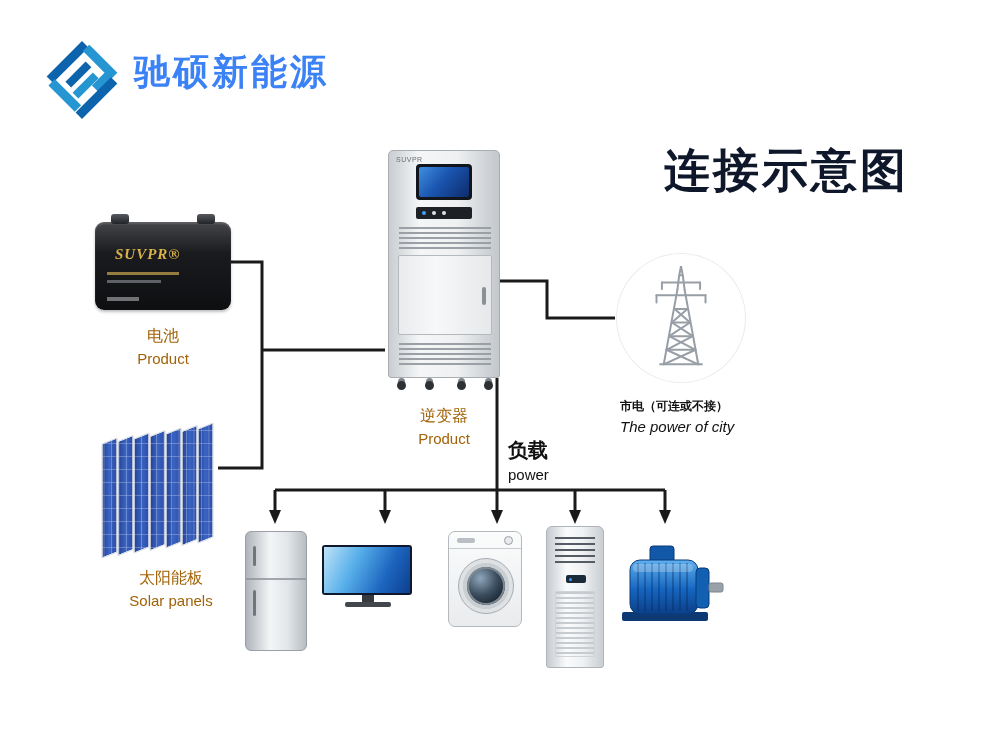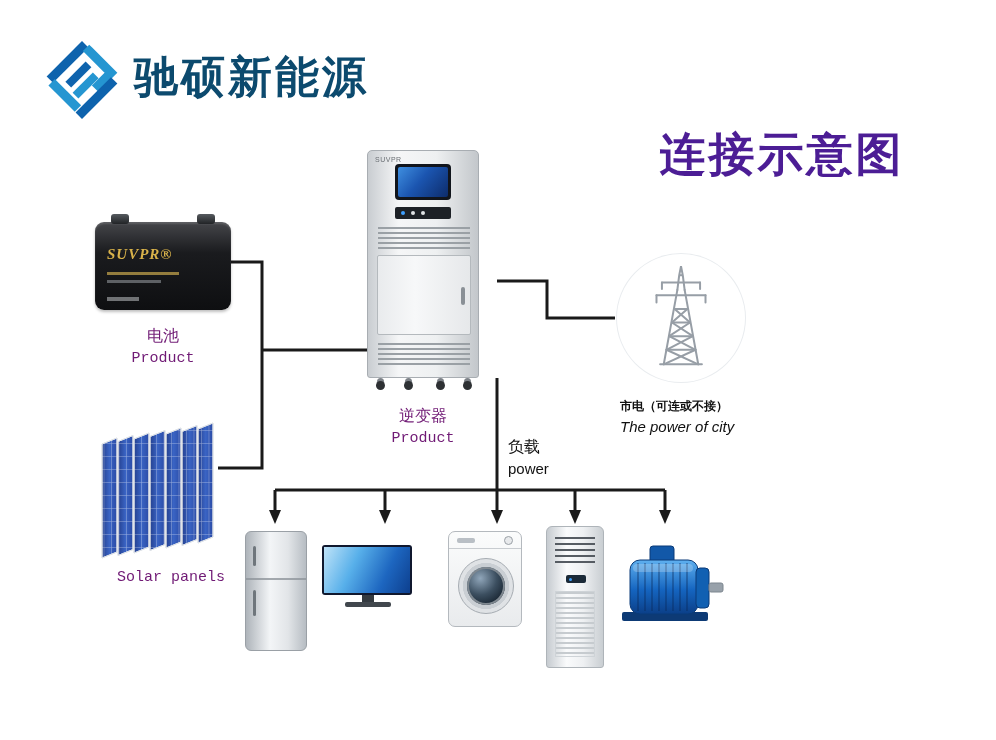--- a/index.html
+++ b/index.html
@@ -2,53 +2,53 @@
 <html><head>
 <meta charset="utf-8">
 <style>
   * { box-sizing: border-box; }
   body { margin:0; background:#ffffff; font-family:"Liberation Sans", sans-serif; }
   .canvas { position:relative; width:996px; height:740px; background:#fff; overflow:hidden; margin:0 auto; }
 
   
   .logo { position:absolute; left:44px; top:40px; display:flex; gap:14px; }
   .logo-mark svg { display:block; }
-  .logo-text .cn { font-size:44px; font-weight:700; color:#0c4a6e; letter-spacing:3px; margin-top:8px; }
+  .logo-text .cn { font-size:36px; font-weight:700; color:#3b82f6; letter-spacing:3px; margin-top:8px; }
   .logo-text .en { font-size:16px; font-weight:700; color:#1068b8; letter-spacing:1.4px; margin-top:7px; }
 
   
   .title-block { position:absolute; left:648px; top:124px; width:268px; text-align:center; }
-  .title-block h1 { margin:0; font-size:46px; font-weight:900; color:#4c1d95; letter-spacing:3px; white-space:nowrap; }
+  .title-block h1 { margin:16px; font-size:46px; font-weight:900; color:#0f172a; letter-spacing:3px; white-space:nowrap; }
   .title-block p { margin:9px 0 0; font-size:17px; color:#8a8a8a; }
 
   
   .wires { position:absolute; left:0; top:0; pointer-events:none; }
 
   
-  .node-label { text-align:center; color:#701a75;font-family:Liberation Mono, monospace; }
+  .node-label { text-align:center; color:#a16207; }
   .node-label .cn { font-size:16px; }
   .node-label .en { font-size:15px; margin-top:3px; }
 
   
   .battery { position:absolute; left:95px; top:212px; width:140px; }
   .battery-art { position:relative; width:136px; height:88px; margin-top:10px;
     background:linear-gradient(180deg,#45464a 0%, #1a1b1e 35%, #0e0f11 100%);
     border-radius:9px; box-shadow:0 2px 3px rgba(0,0,0,.25), inset 0 2px 2px rgba(255,255,255,.14); }
   .battery-art::before, .battery-art::after { content:""; position:absolute; top:-8px; width:18px; height:10px;
     background:linear-gradient(180deg,#565a5f,#212326); border-radius:3px; }
   .battery-art::before { left:16px; } .battery-art::after { right:16px; }
-  .battery-brand { position:absolute; left:12px; top:24px; color:#d8b24a; font-style:italic; font-weight:700;
+  .battery-brand { position:absolute; left:20px; top:24px; color:#d8b24a; font-style:italic; font-weight:700;
     font-size:15px; letter-spacing:1px; font-family:"Liberation Serif", serif; }
   .bat-bar1 { position:absolute; left:12px; top:50px; width:72px; height:3px; background:#caa94e; opacity:.7; }
   .bat-bar2 { position:absolute; left:12px; top:58px; width:54px; height:3px; background:#9aa0a6; opacity:.55; }
   .bat-bar3 { position:absolute; left:12px; bottom:9px; width:32px; height:4px; background:#d0d3d6; opacity:.5; }
   .battery .node-label { margin-top:16px; width:136px; }
 
   
-  .inverter { position:absolute; left:367px; top:150px; width:104px; }
+  .inverter { position:absolute; left:388px; top:150px; width:104px; }
   .inverter-body { position:relative; width:112px; height:228px;
     background:linear-gradient(90deg,#c9cdd1 0%, #f5f6f7 28%, #eef0f1 62%, #c3c7cb 100%);
     border:1px solid #a8adb2; border-radius:5px 5px 3px 3px; }
   .inv-brand { position:absolute; left:7px; top:5px; font-size:7px; color:#6a6f74; letter-spacing:.5px; }
   .inv-screen { position:absolute; left:27px; top:13px; width:56px; height:36px; background:#11151c; border-radius:4px; padding:3px; }
   .inv-screen-inner { width:100%; height:100%; border-radius:2px;
     background:linear-gradient(130deg,#3f8fe0 0%, #1b55b0 45%, #0d2c6b 100%); }
   .inv-strip { position:absolute; left:27px; top:56px; width:56px; height:12px; background:#1d2126; border-radius:2px; }
   .inv-strip::before { content:""; position:absolute; left:6px; top:4px; width:4px; height:4px; border-radius:50%;
     background:#3fa0ff; box-shadow:10px 0 0 #e0e3e6, 20px 0 0 #e0e3e6; }
@@ -70,21 +70,21 @@
   .grid-labels { position:absolute; left:620px; top:398px; color:#111; }
   .grid-labels .cn { font-size:12px; font-weight:700; }
   .grid-labels .en { font-size:15px; margin-top:3px;font-style:italic; }
 
   
   .solar { position:absolute; left:96px; top:404px; width:150px; }
   .solar .node-label { margin-top:2px; width:150px; }
 
   
   .load-label { position:absolute; left:508px; top:437px; color:#111; }
-  .load-label .cn { font-size:16px; font-weight:400; }
+  .load-label .cn { font-size:20px; font-weight:700; }
   .load-label .en { font-size:15px; margin-top:2px; }
 
   
   .fridge { position:absolute; left:245px; top:531px; width:62px; height:120px;
     background:linear-gradient(90deg,#aeb4ba,#f3f5f7 40%,#e2e5e8 70%,#b7bdc3);
     border:1px solid #9aa0a6; border-radius:6px; }
   .fridge::before { content:""; position:absolute; left:0; right:0; top:46px; height:2px; background:#8f959b; opacity:.8; }
   .fridge-h1 { position:absolute; left:7px; top:14px; width:3px; height:20px; background:#6f767c; border-radius:2px; }
   .fridge-h2 { position:absolute; left:7px; top:58px; width:3px; height:26px; background:#6f767c; border-radius:2px; }
 
@@ -247,20 +247,21 @@
         <polygon points="54,32.5 69,26.5 69,140.5 54,146.5" fill="url(#cells)"></polygon>
         <polygon points="70,30 85,24 85,138 70,144" fill="url(#pg)"></polygon>
         <polygon points="70,30 85,24 85,138 70,144" fill="url(#cells)"></polygon>
         <polygon points="86,27.5 101,21.5 101,135.5 86,141.5" fill="url(#pg)"></polygon>
         <polygon points="86,27.5 101,21.5 101,135.5 86,141.5" fill="url(#cells)"></polygon>
         <polygon points="102,25 117,19 117,133 102,139" fill="url(#pg)"></polygon>
         <polygon points="102,25 117,19 117,133 102,139" fill="url(#cells)"></polygon>
       </g>
     </svg>
     <div class="node-label">
+      <div class="cn">太阳能板</div>
       <div class="en">Solar panels</div>
     </div>
   </div>
 
   <div class="load-label">
     <div class="cn">负载</div>
     <div class="en">power</div>
   </div>
 
   <div class="fridge">

